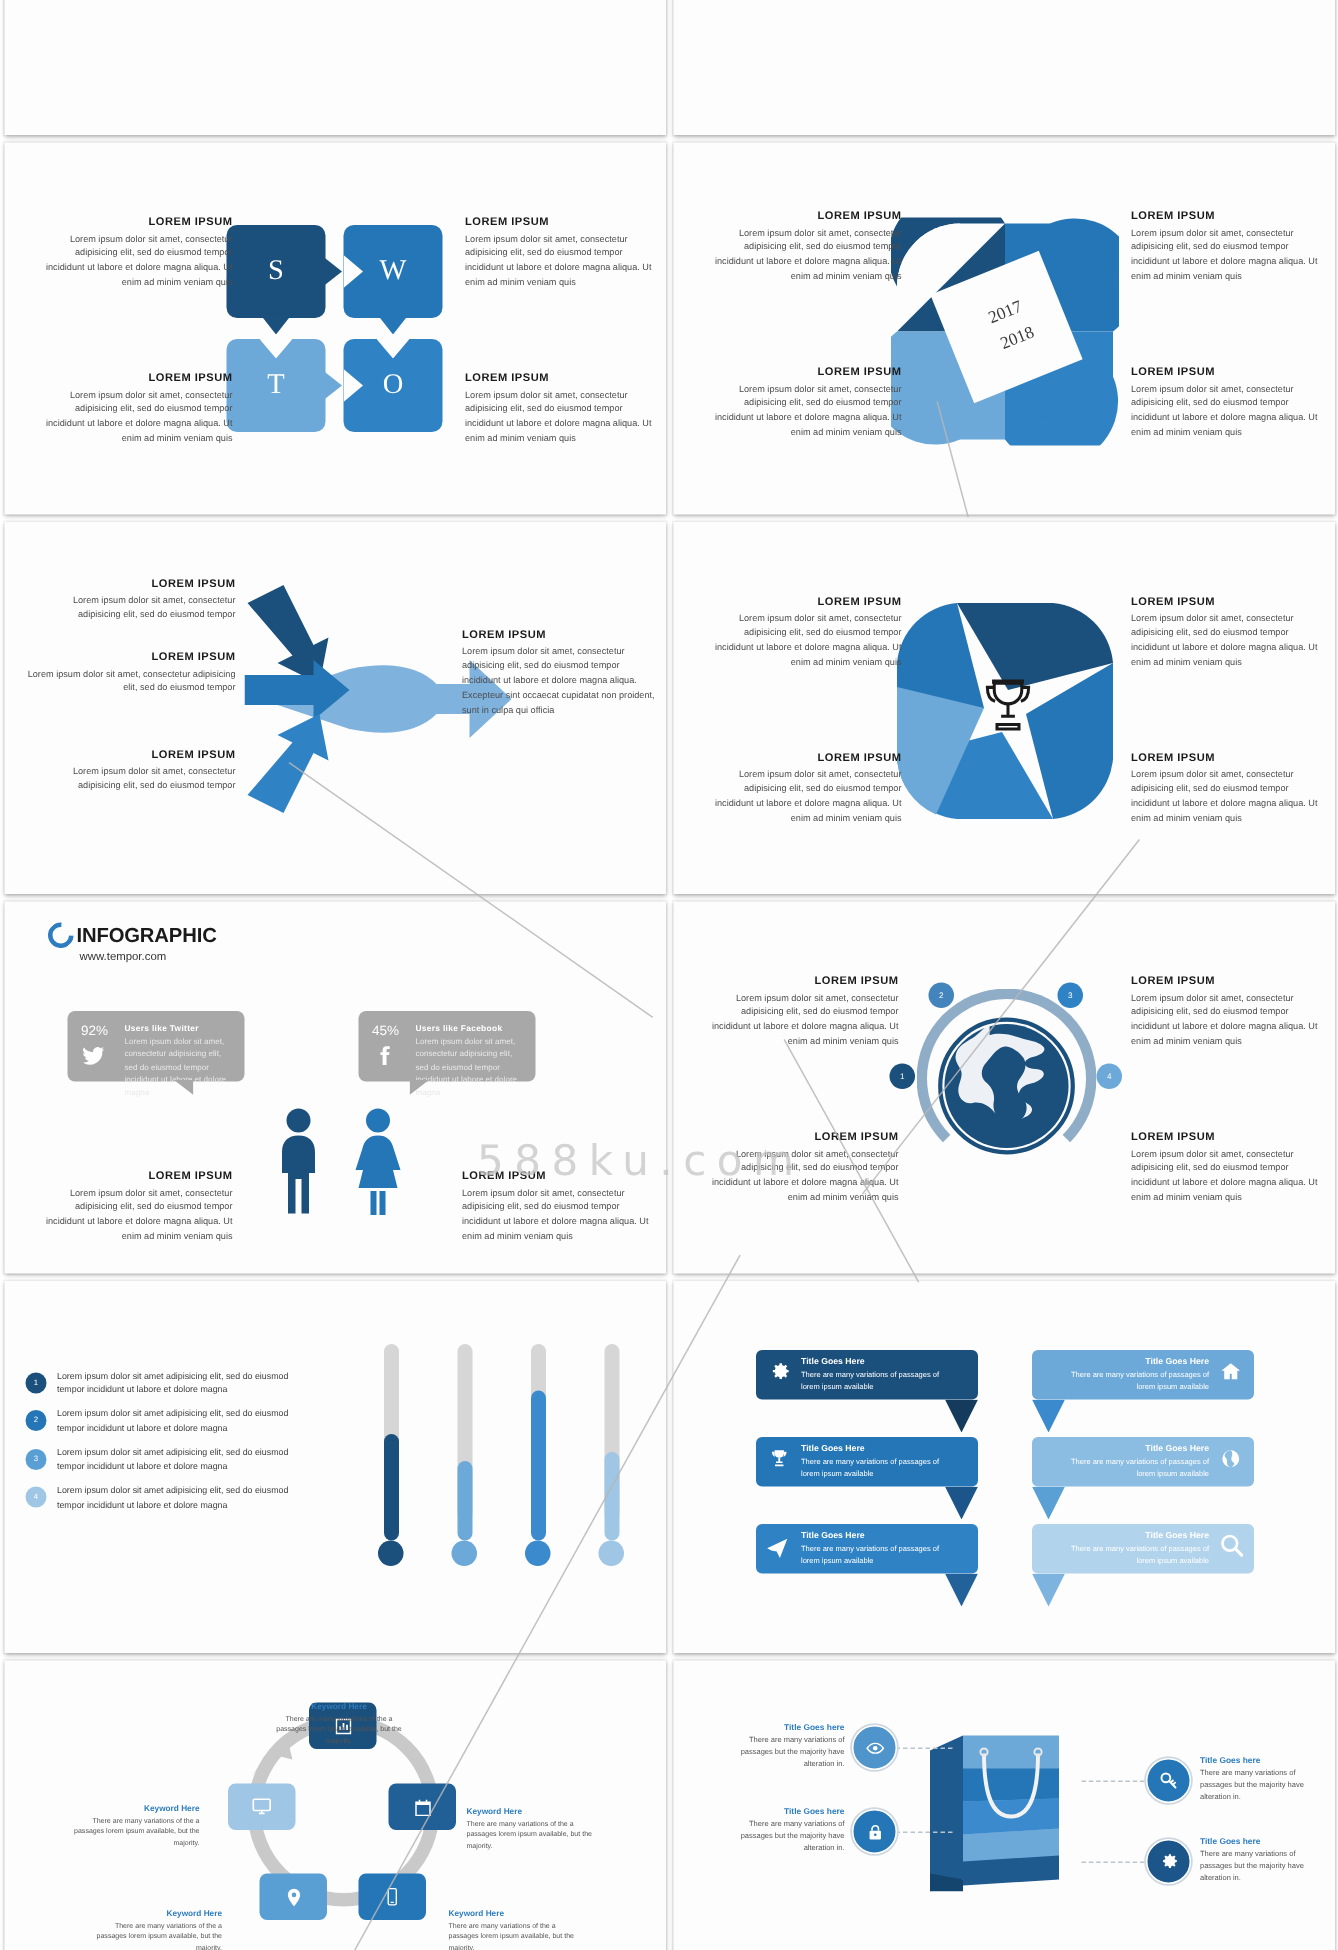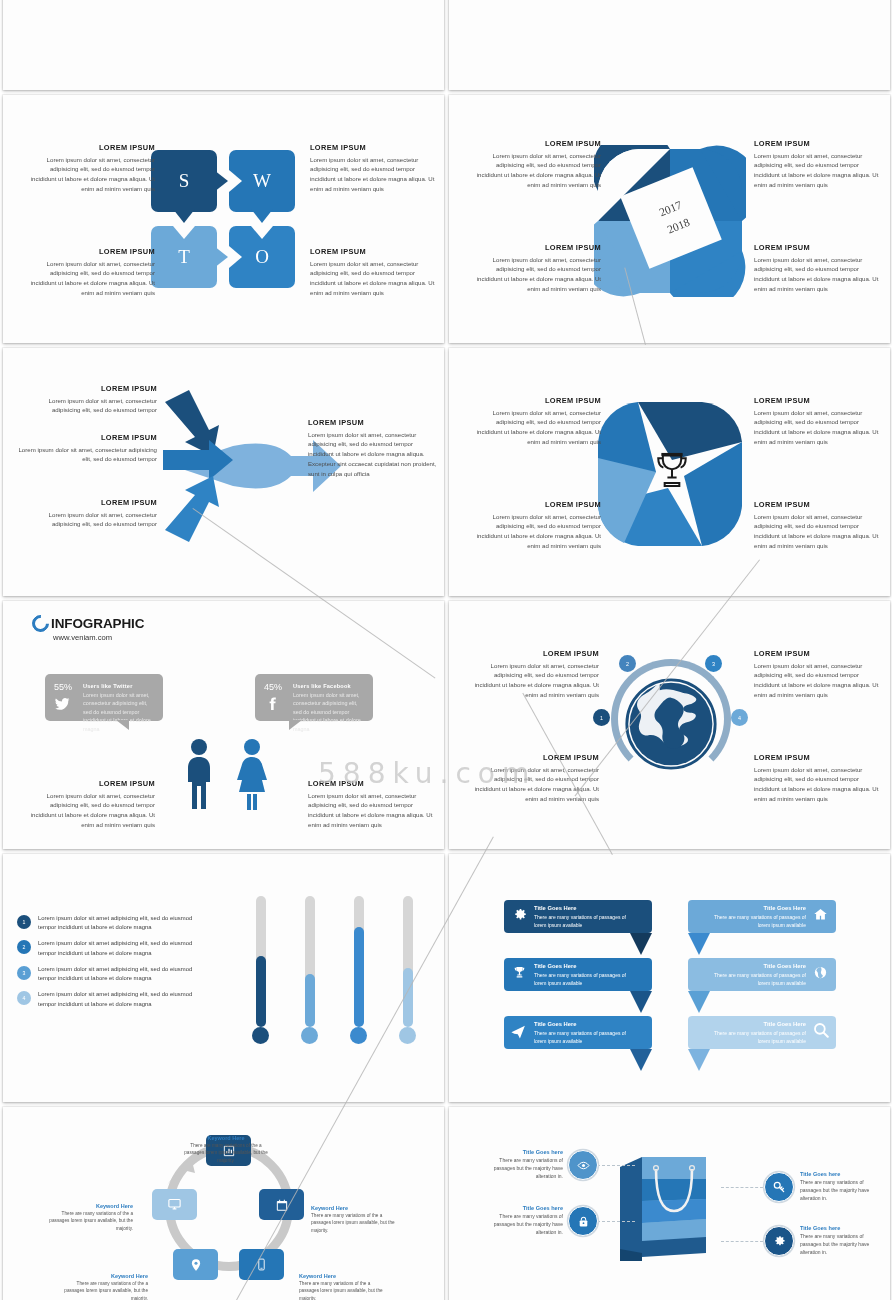--- a/index.html
+++ b/index.html
@@ -325,34 +325,34 @@
   </div>
 
   <div class="row">
 
     <div class="card">
       <div class="logo">
         <div class="lrow">
           <div class="arc"></div>
           <div class="nm">INFOGRAPHIC</div>
         </div>
-        <div class="url">www.veniam.com</div>
+        <div class="url">www.tempor.com</div>
       </div>
 
       <div class="bub" style="left:42px;top:73px;">
-        <div class="pct">55%</div>
+        <div class="pct">92%</div>
         <svg class="si" viewBox="0 0 24 24" width="16" height="16">
           <path d="M23 4.9a9 9 0 0 1-2.6.7 4.5 4.5 0 0 0 2-2.5 9 9 0 0 1-2.9 1.1A4.5 4.5 0 0 0 12 7.3c0 .35.04.7.1 1A12.8 12.8 0 0 1 2.8 3.6a4.5 4.5 0 0 0 1.4 6 4.4 4.4 0 0 1-2-.56v.05a4.5 4.5 0 0 0 3.6 4.4 4.5 4.5 0 0 1-2 .08 4.5 4.5 0 0 0 4.2 3.1A9 9 0 0 1 1.8 18.6a12.7 12.7 0 0 0 19.6-11.3A9.1 9.1 0 0 0 23 4.9z" fill="#fff"></path>
         </svg>
         <div class="bh">Users like Twitter</div>
         <div class="bb">Lorem ipsum dolor sit amet, consectetur adipisicing elit, sed do eiusmod tempor incididunt ut labore et dolore magna</div>
         <div class="tail" style="right:34px;clip-path:polygon(100% 0,0 0,100% 100%);"></div>
       </div>
 
-      <div class="bub" style="left:252px;top:73px;">
+      <div class="bub" style="left:236px;top:73px;">
         <div class="pct">45%</div>
         <svg class="si" viewBox="0 0 24 24" width="16" height="16">
           <path d="M14.5 8.2V6.5c0-.9.2-1.4 1.5-1.4h1.7V2.2h-2.7c-3.2 0-4.4 1.6-4.4 4.2v1.8H8.4V11h2.2v10h3.9V11h2.6l.35-2.8h-2.95z" fill="#fff"></path>
         </svg>
         <div class="bh">Users like Facebook</div>
         <div class="bb">Lorem ipsum dolor sit amet, consectetur adipisicing elit, sed do eiusmod tempor incididunt ut labore et dolore magna</div>
         <div class="tail" style="left:34px;clip-path:polygon(0 0,100% 0,0 100%);"></div>
       </div>
 
       <svg class="fig" style="left:180px;top:137px;" width="32" height="72" viewBox="0 0 32 72">

